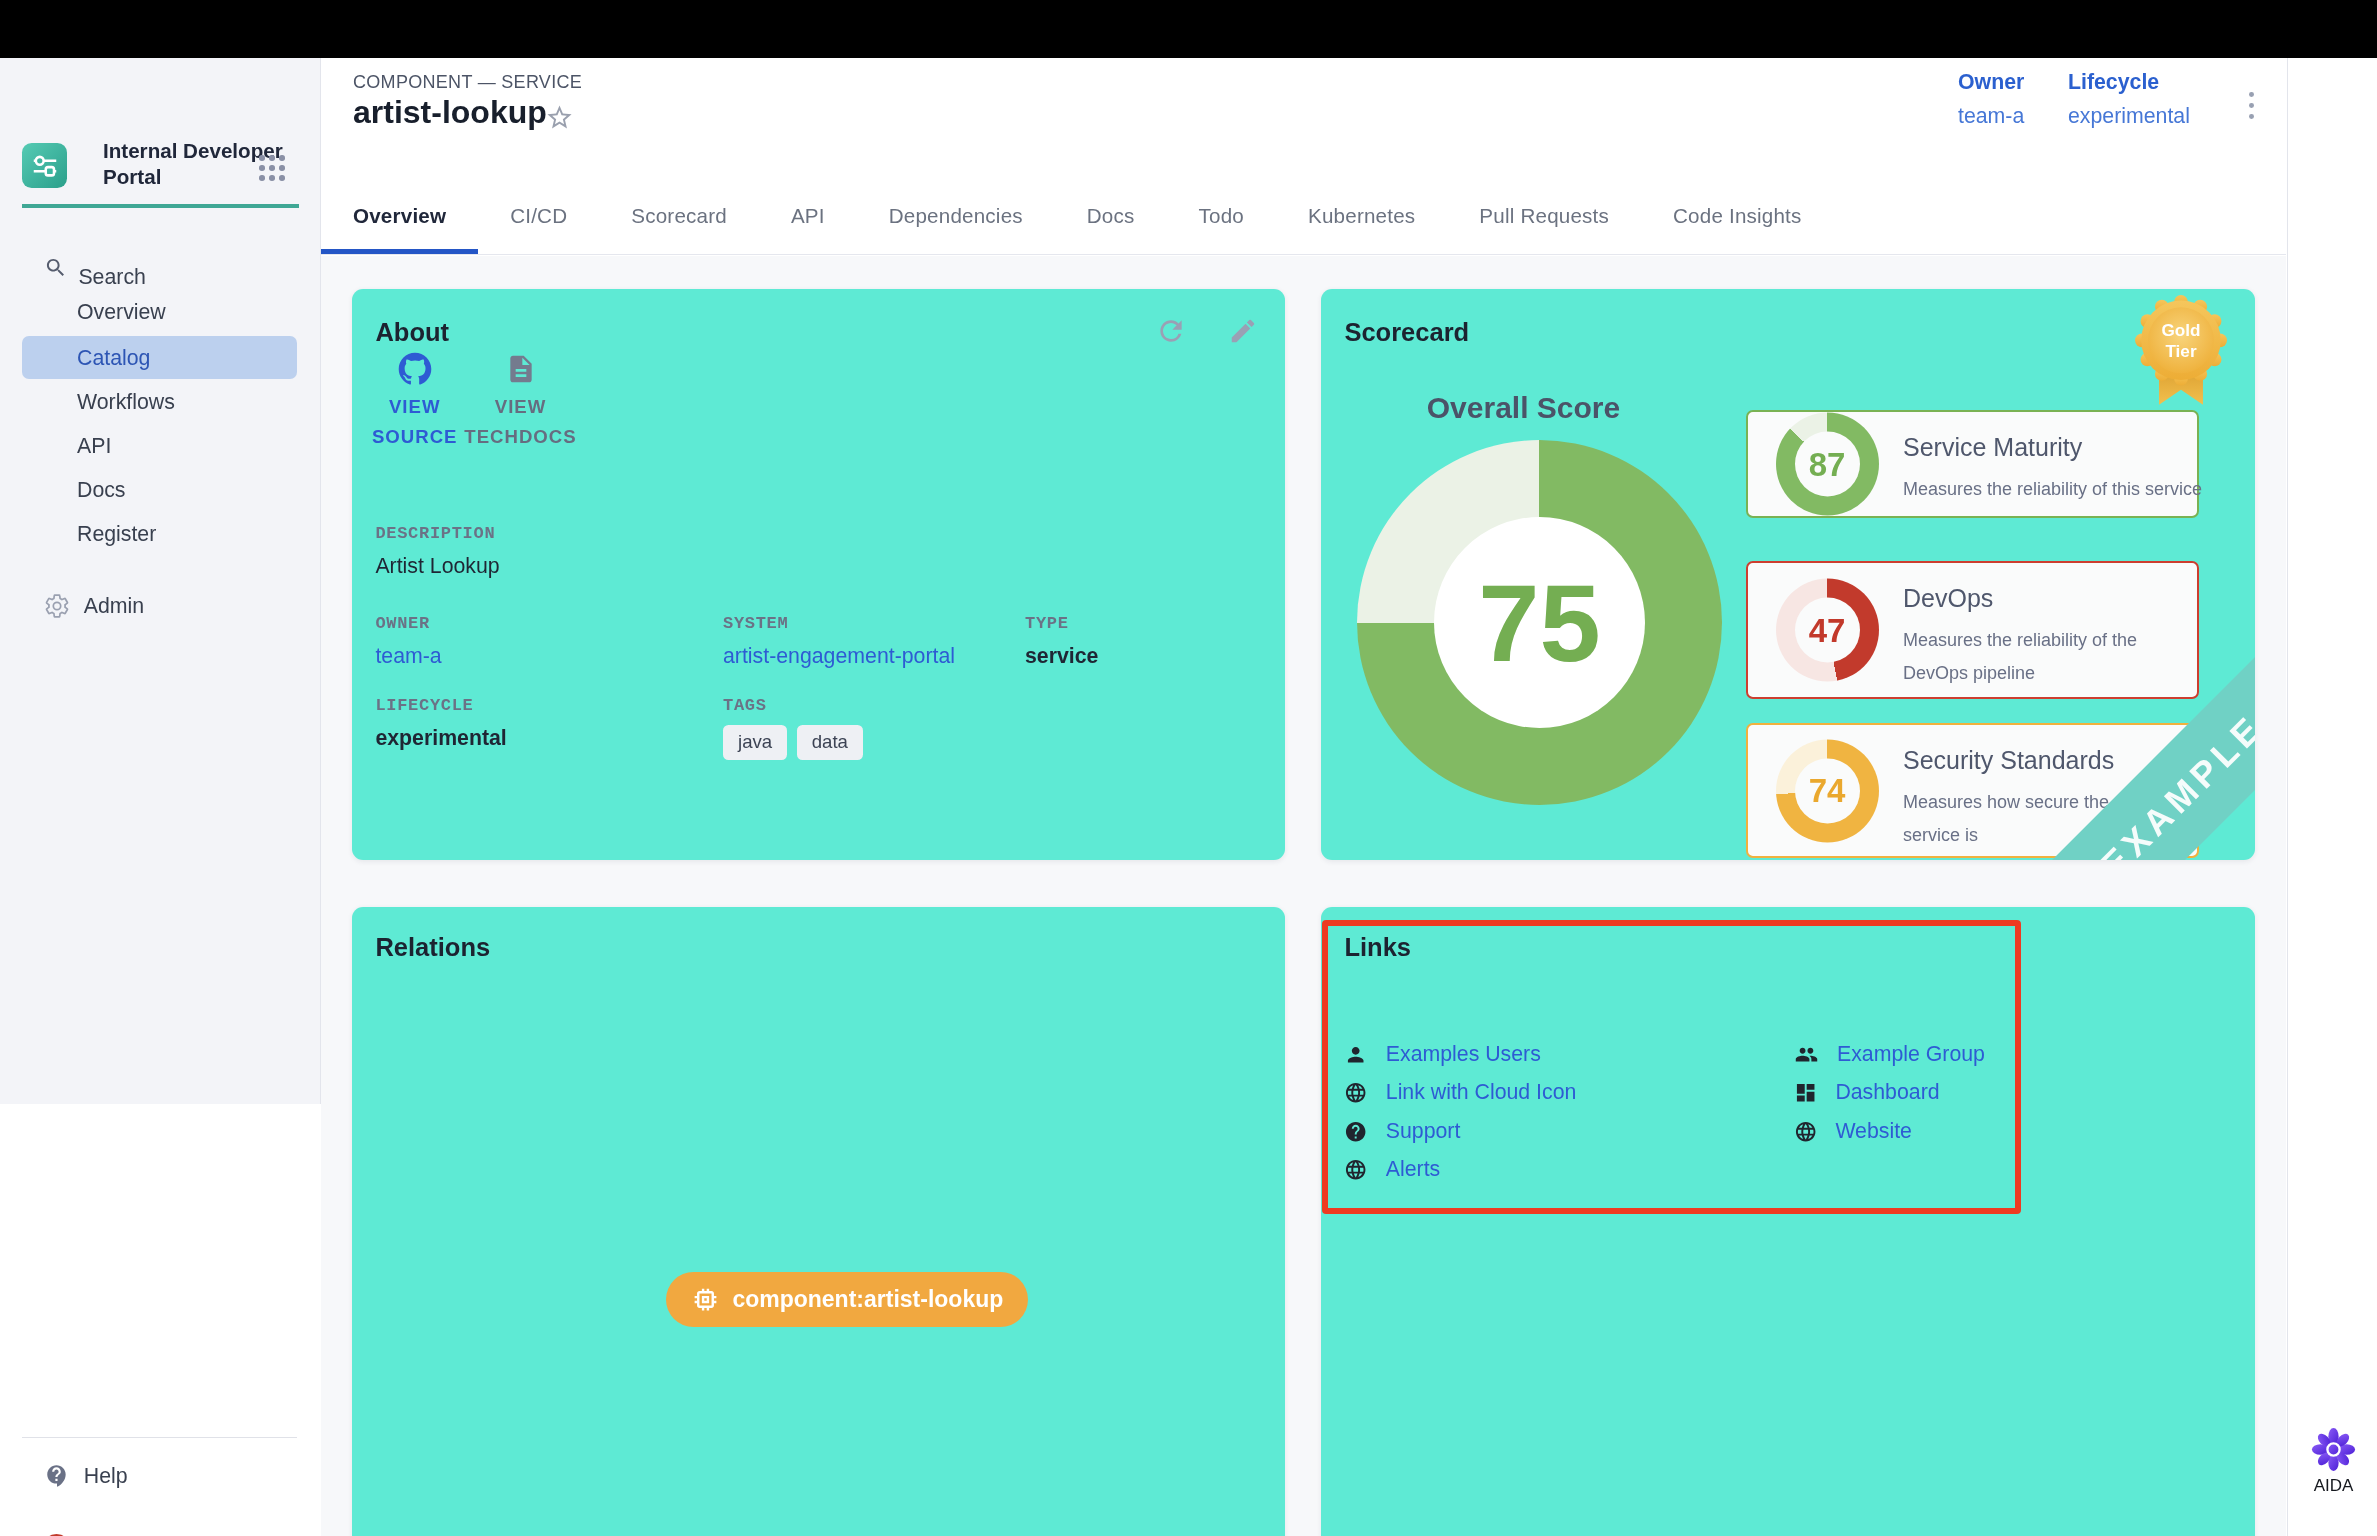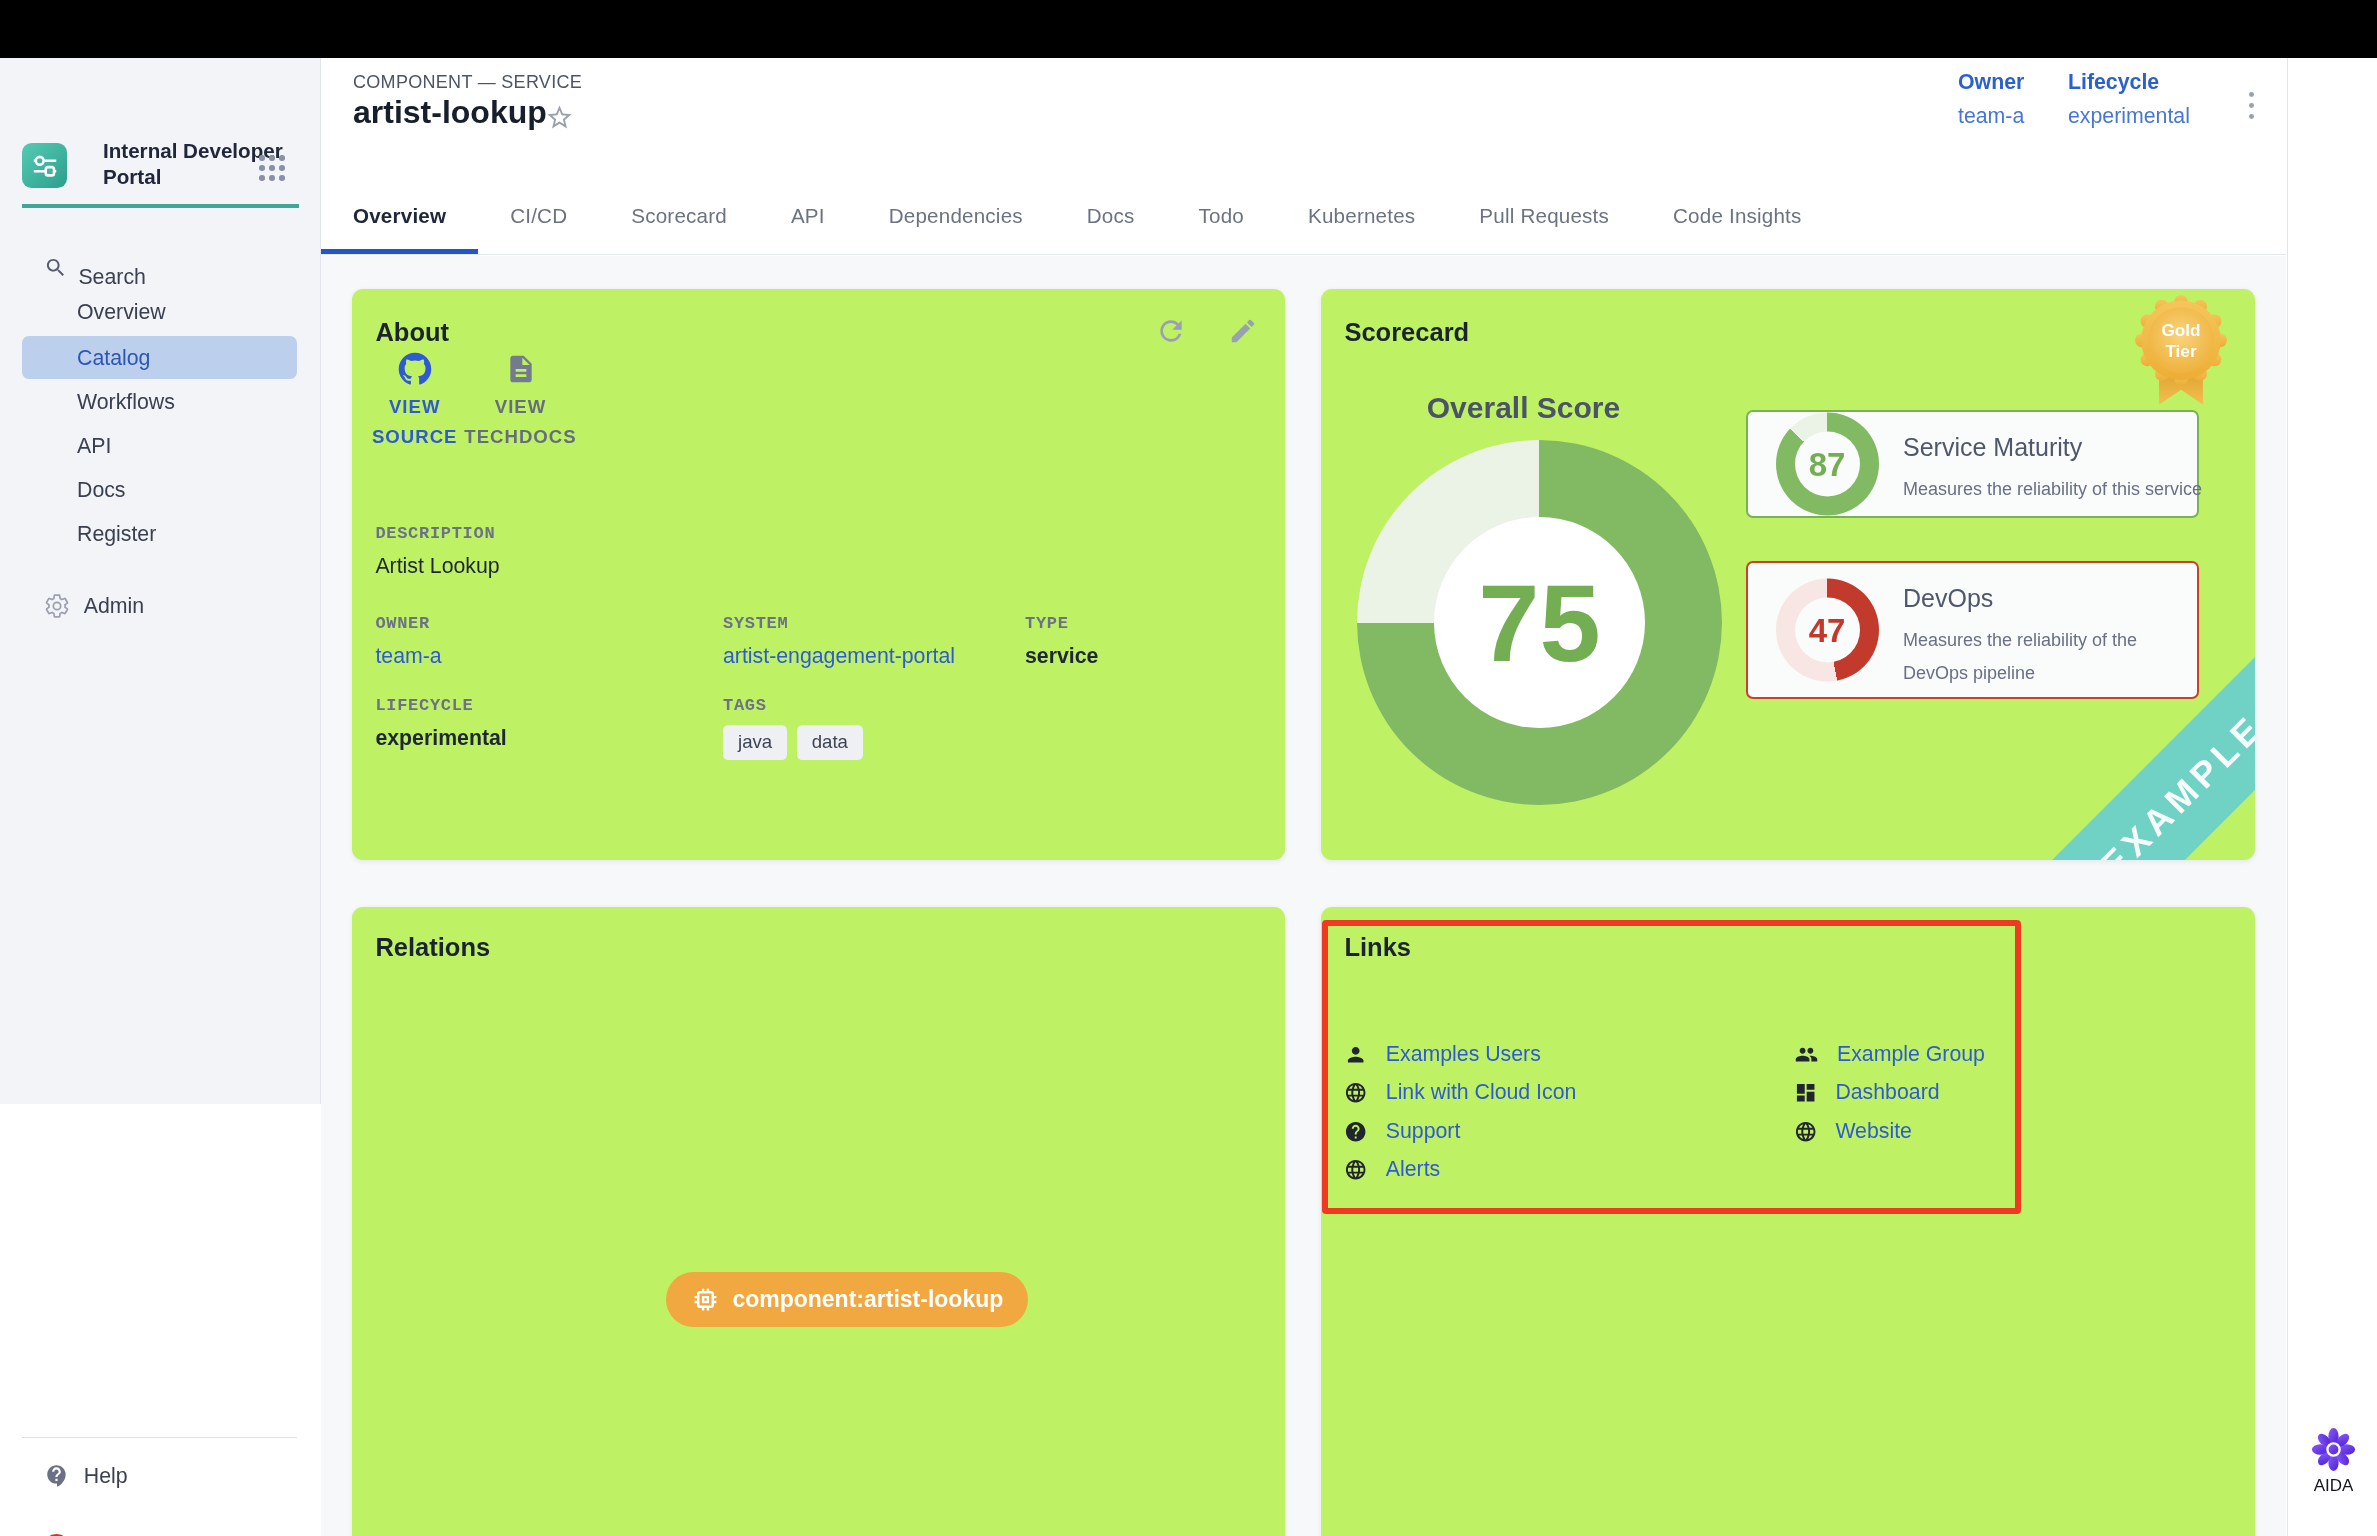--- a/index.html
+++ b/index.html
@@ -53,21 +53,21 @@
 
   
   .tabs { position:absolute; left:321px; top:177px; width:1965px; height:78px; background:#fff;
     border-bottom:0.7px solid #e5e7ee; display:flex; align-items:stretch; padding-left:0; }
   .tab { position:relative; padding:0 32px; display:flex; align-items:center; font-size:20.6px; letter-spacing:0.2px;
     color:#6b7280; cursor:pointer; }
   .tab.active { color:#20273a; font-weight:bold; }
   .tab.active::after { content:""; position:absolute; left:0; right:0; bottom:0; height:5.5px; background:#2456c6; }
 
   
-  .card { position:absolute; background:#bef264; border-radius:11px; box-shadow:0 1.4px 5.5px rgba(35,42,60,.08); }
+  .card { position:absolute; background:#5eead4; border-radius:11px; box-shadow:0 1.4px 5.5px rgba(35,42,60,.08); }
   .card-title { position:absolute; font-size:25.5px; font-weight:bold; color:#1c2330; }
   #card-about { left:352px; top:289px; width:933px; height:571px; }
   #card-score { left:1321px; top:289px; width:934px; height:571px; overflow:hidden; }
   #card-relations { left:352px; top:907px; width:933px; height:654px; }
   #card-links { left:1321px; top:907px; width:934px; height:654px; }
 
   
   .about-actions-icons { position:absolute; right:26px; top:25px; display:flex; gap:39px; }
   .icon-btn { width:33px; height:33px; display:flex; align-items:center; justify-content:center; cursor:pointer; }
   .about-btn { position:absolute; top:63px; width:131px; text-align:center; cursor:pointer; }
@@ -384,20 +384,27 @@
     </div>
 
     <div class="metric" id="metric-1">
       <div class="donut donut-sm" style="background: conic-gradient(rgb(194, 58, 44) 47%, rgb(247, 230, 227) 0deg);">
         <div class="hole num-red">47</div>
       </div>
       <div class="m-title">DevOps</div>
       <div class="m-desc">Measures the reliability of the DevOps pipeline</div>
     </div>
 
+    <div class="metric" id="metric-2">
+      <div class="donut donut-sm" style="background: conic-gradient(rgb(240, 180, 65) 74%, rgb(251, 241, 218) 0deg);">
+        <div class="hole num-yellow">74</div>
+      </div>
+      <div class="m-title">Security Standards</div>
+      <div class="m-desc">Measures how secure the service is</div>
+    </div>
 
     <div class="ribbon">EXAMPLE</div>
   </div>
 
   <div class="card" id="card-relations">
     <div class="card-title" style="left:23.4px;top:26px">Relations</div>
     <div class="rel-node">
       <svg width="29" height="29" viewBox="0 0 24 24" fill="#fff">
         <path d="M15 9H9v6h6V9zm-2 4h-2v-2h2v2zm8-2V9h-2V7c0-1.1-.9-2-2-2h-2V3h-2v2h-2V3H9v2H7c-1.1 0-2 .9-2 2v2H3v2h2v2H3v2h2v2c0 1.1.9 2 2 2h2v2h2v-2h2v2h2v-2h2c1.1 0 2-.9 2-2v-2h2v-2h-2v-2h2zm-4 6H7V7h10v10z"></path>
       </svg>

